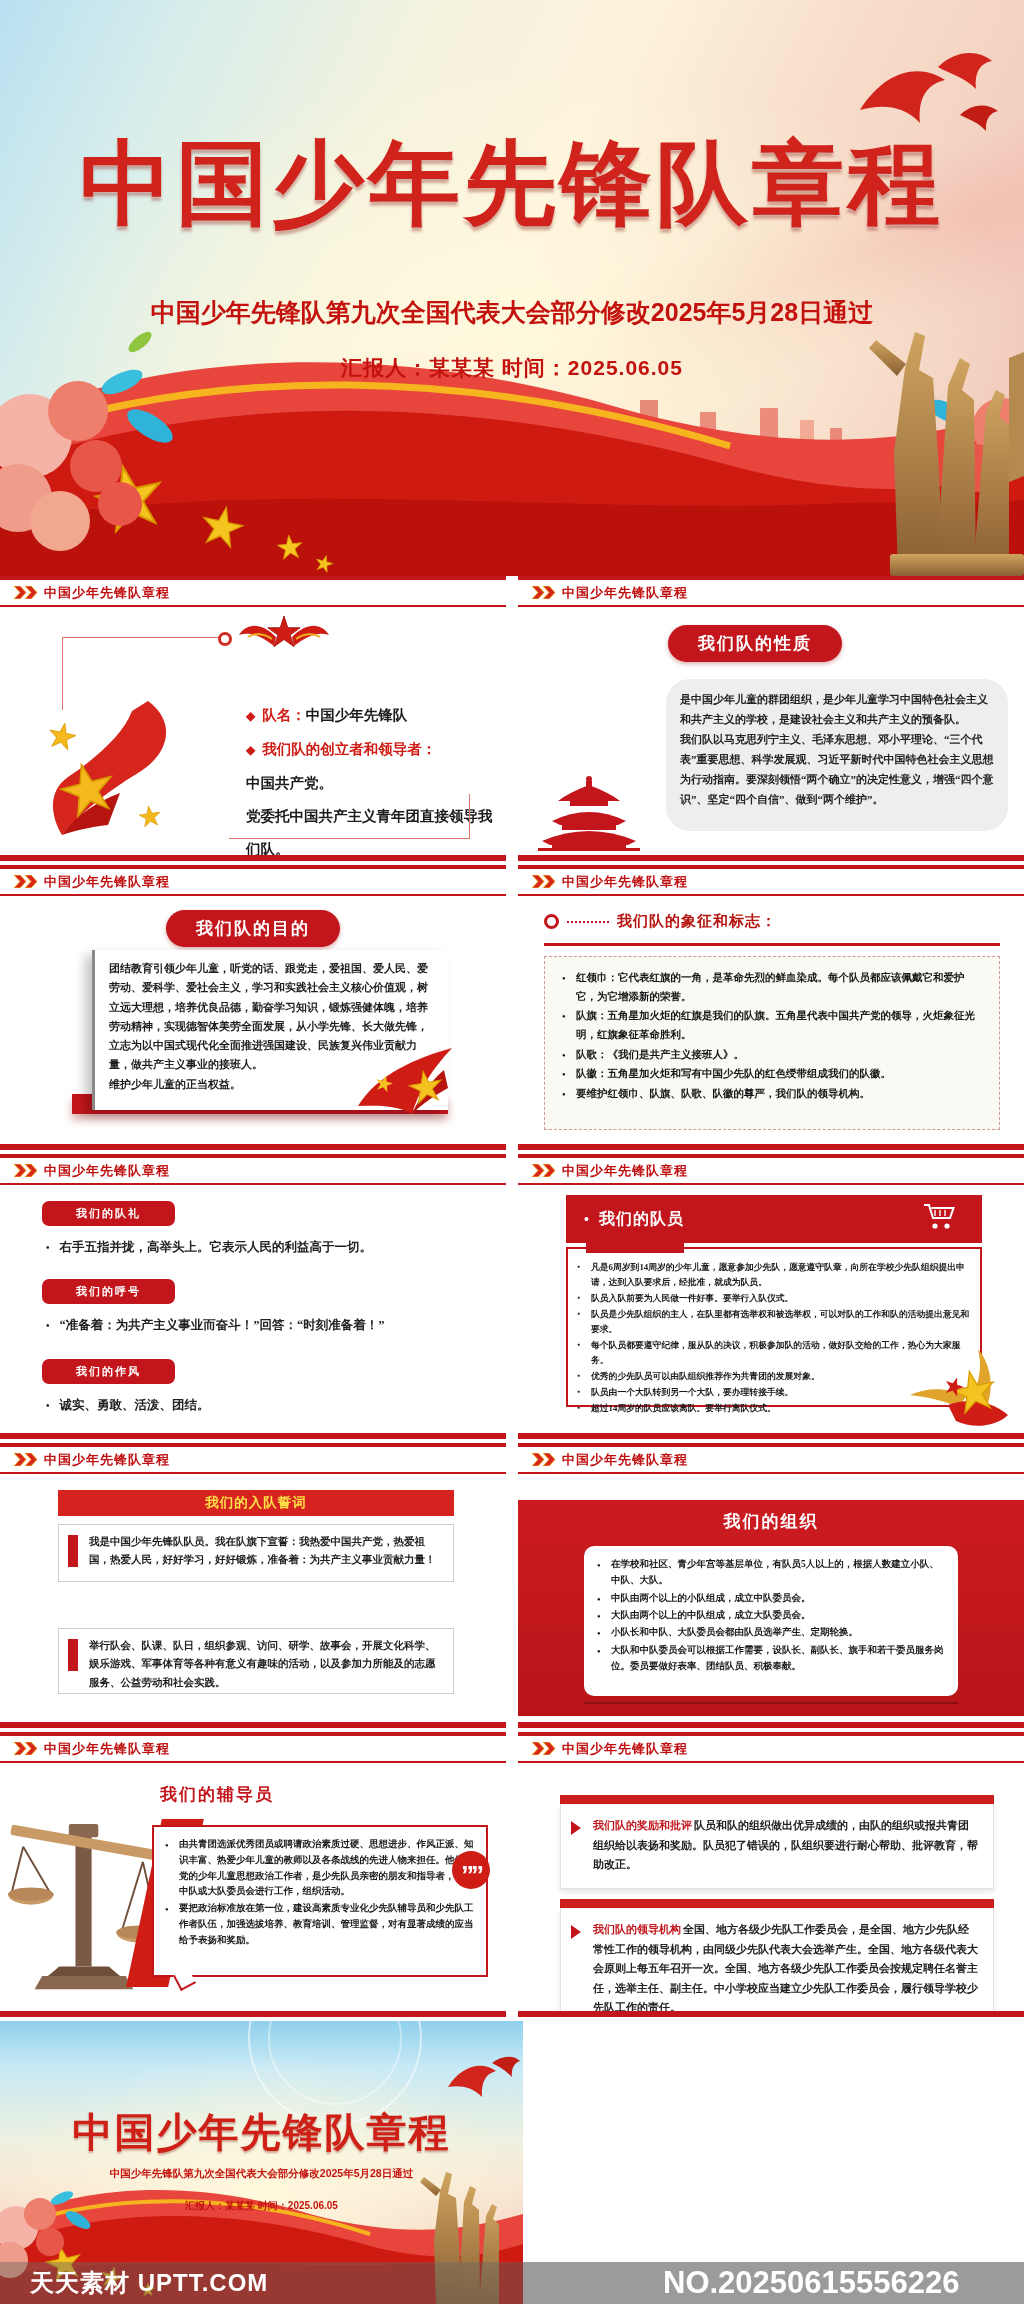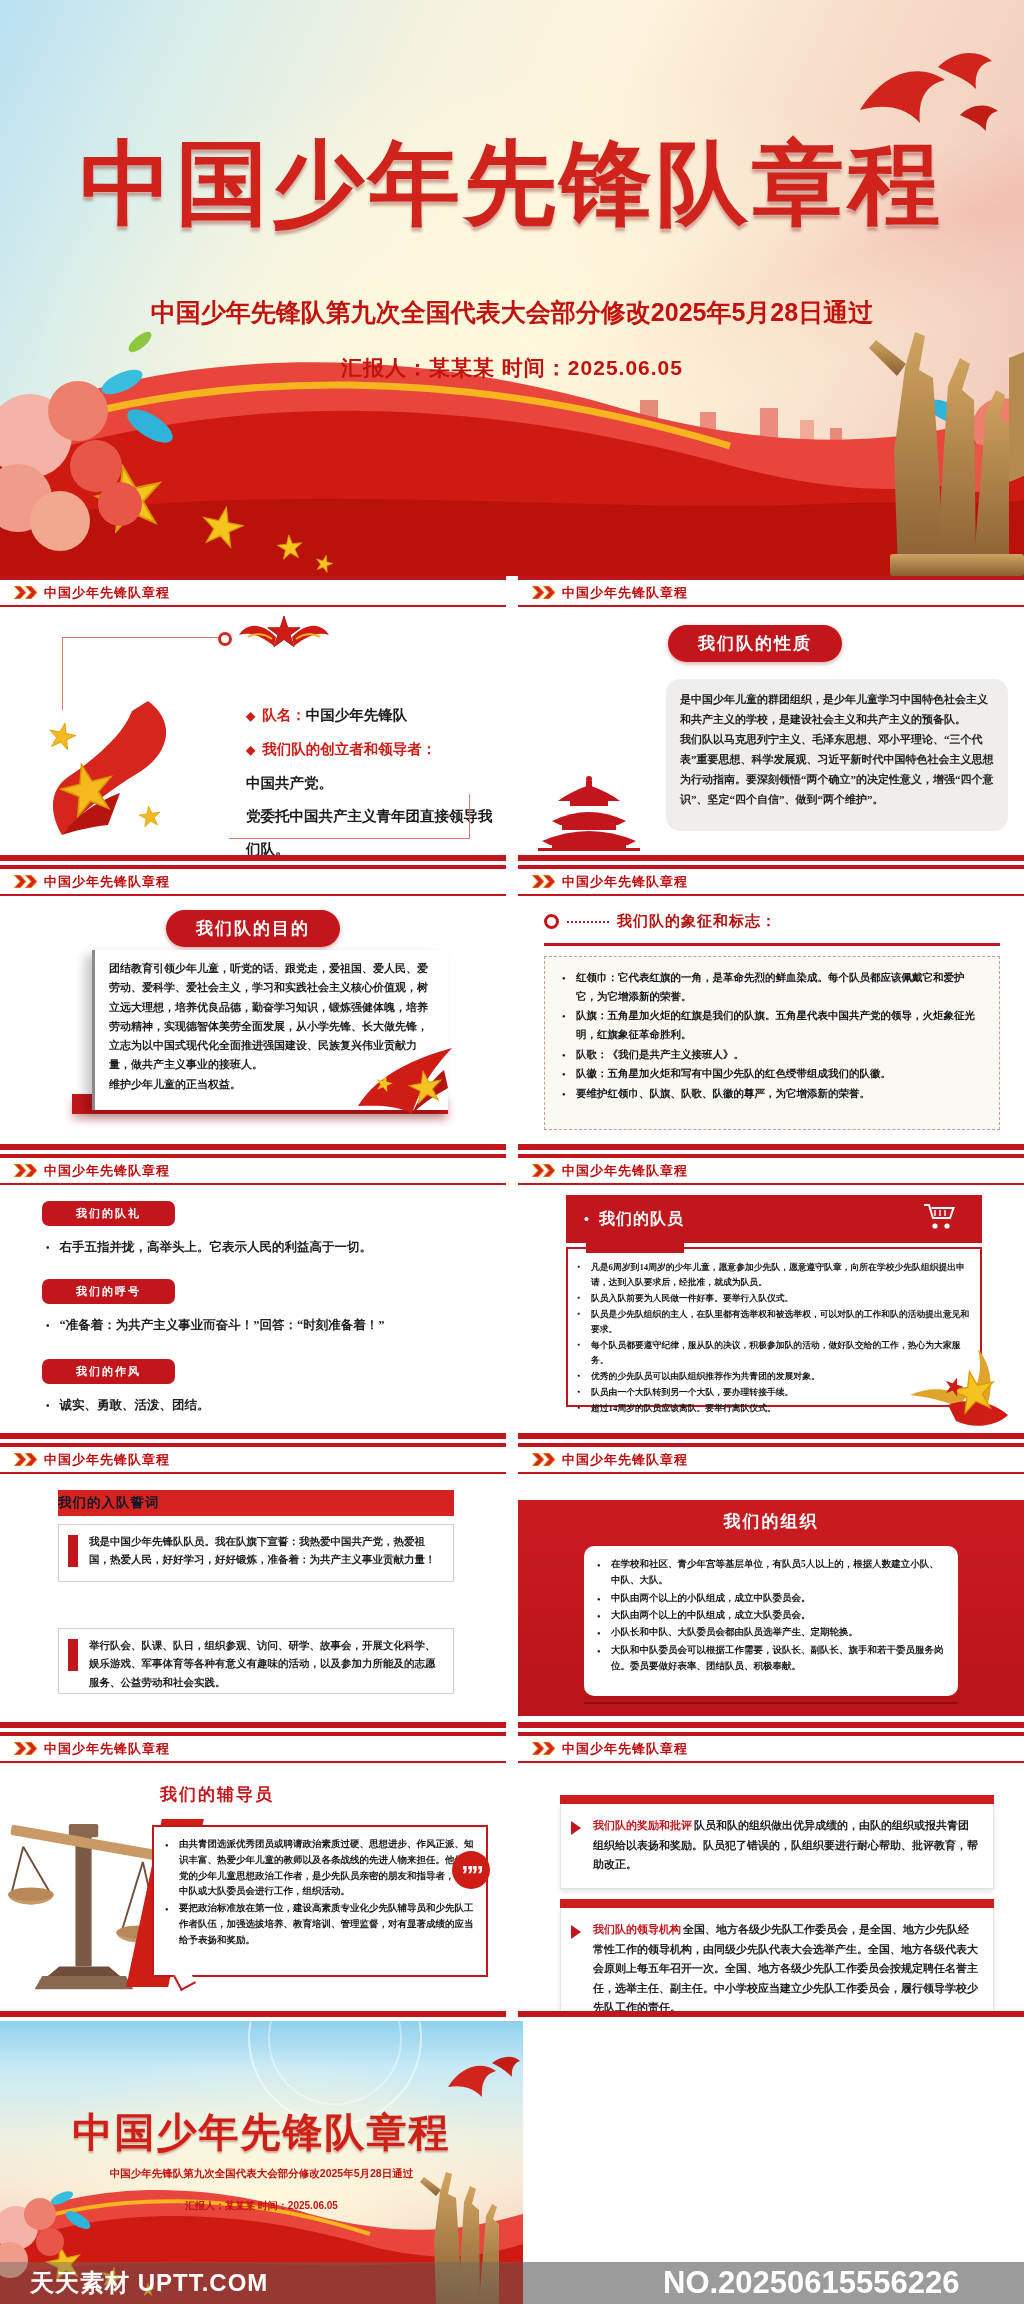--- a/index.html
+++ b/index.html
@@ -29,37 +29,37 @@
         border-top:4px solid #c3161c;border-bottom:6px solid #c3161c;overflow:hidden;}
   .card-header{height:25px;display:flex;align-items:center;gap:7px;padding-left:13px;
         border-bottom:2px solid #c3161c;background:#fff;}
   .card-title{font-size:13px;font-weight:800;color:#c00f10;letter-spacing:1px;}
   .card-body{position:relative;height:248px;}
 
   .pill{position:absolute;background:#c3161c;color:#fff;font-weight:800;border-radius:24px;
         padding:7px 30px;font-size:17px;letter-spacing:2px;box-shadow:0 2px 4px rgba(150,20,15,.35);}
   .pill-sm{position:absolute;background:#c3161c;color:#fff;font-weight:800;border-radius:7px;
         padding:5px 34px;font-size:11px;letter-spacing:2px;}
-  .redbanner{position:absolute;background:#d7231f;color:#0f172a;font-weight:800;}
+  .redbanner{position:absolute;background:#d7231f;color:#fde047;font-weight:800;text-align:center;}
 
   .dot-bullet{position:relative;padding-left:15px;margin:1px 0;}
   .dot-bullet::before{content:"●";position:absolute;left:1px;top:4px;font-size:6px;}
 
   
   .s2-frame-tl{position:absolute;left:62px;top:30px;width:158px;height:72px;
         border-left:1px solid #e2766d;border-top:1px solid #e2766d;}
   .s2-ring{position:absolute;left:218px;top:25px;width:8px;height:8px;border:3px solid #cf2a22;border-radius:50%;background:#fff;}
   .s2-frame-br{position:absolute;right:36px;bottom:16px;width:240px;height:44px;
         border-right:1px solid #e2766d;border-bottom:1px solid #e2766d;}
   .s2-text{position:absolute;left:246px;top:92px;font-size:14.5px;font-weight:800;color:#1b1b1b;line-height:33px;}
   .s2-diamond{color:#cf1d16;font-size:12px;margin-right:7px;}
   .s2-red{color:#cf1d16;}
 
   
-  .s3-box{position:absolute;left:148px;top:72px;width:342px;height:152px;background:#efeeec;border-radius:14px;
+  .s3-box{position:absolute;left:148px;top:72px;width:342px;height:152px;background:#efeeec;border-radius:24px;
         padding:10px 14px;box-sizing:border-box;font-size:11px;font-weight:600;line-height:1.82;color:#222;}
   .s3-box p{margin:0;}
 
   
   .s4-bar{position:absolute;left:72px;top:198px;width:376px;height:20px;background:#c3161c;
         box-shadow:0 6px 8px rgba(150,20,15,.35);}
   .s4-box{position:absolute;left:92px;top:54px;width:356px;height:160px;background:#fff;z-index:2;
         box-shadow:-7px 5px 10px rgba(0,0,0,.22);border-left:3px solid #8a8a8a;
         padding:9px 14px;box-sizing:border-box;font-size:11px;font-weight:700;line-height:1.75;color:#1d1d1d;}
   .s4-box p{margin:0;}
@@ -341,21 +341,21 @@
         <div class="s5-ring"></div>
         <div class="s5-dash"></div>
         <span class="s5-title">我们队的象征和标志：</span>
       </div>
       <div class="s5-underline"></div>
       <div class="s5-box serif">
         <div class="dot-bullet">红领巾：它代表红旗的一角，是革命先烈的鲜血染成。每个队员都应该佩戴它和爱护它，为它增添新的荣誉。</div>
         <div class="dot-bullet">队旗：五角星加火炬的红旗是我们的队旗。五角星代表中国共产党的领导，火炬象征光明，红旗象征革命胜利。</div>
         <div class="dot-bullet">队歌：《我们是共产主义接班人》。</div>
         <div class="dot-bullet">队徽：五角星加火炬和写有中国少先队的红色绶带组成我们的队徽。</div>
-        <div class="dot-bullet">要维护红领巾、队旗、队歌、队徽的尊严，为它增添新的荣誉。</div>
+        <div class="dot-bullet">要维护红领巾、队旗、队歌、队徽的尊严，我们队的领导机构。</div>
       </div>
     </div>
   </div>
 
   <div class="card">
     <div class="card-header">
       <svg width="24" height="13" viewBox="0 0 24 13">
           <path d="M1 0h6l6 6.5L7 13H1l6-6.5z" fill="#d6251c" stroke="#f0a21c" stroke-width="1"></path>
           <path d="M12 0h6l6 6.5L18 13h-6l6-6.5z" fill="#d6251c" stroke="#f0a21c" stroke-width="1"></path>
         </svg>

